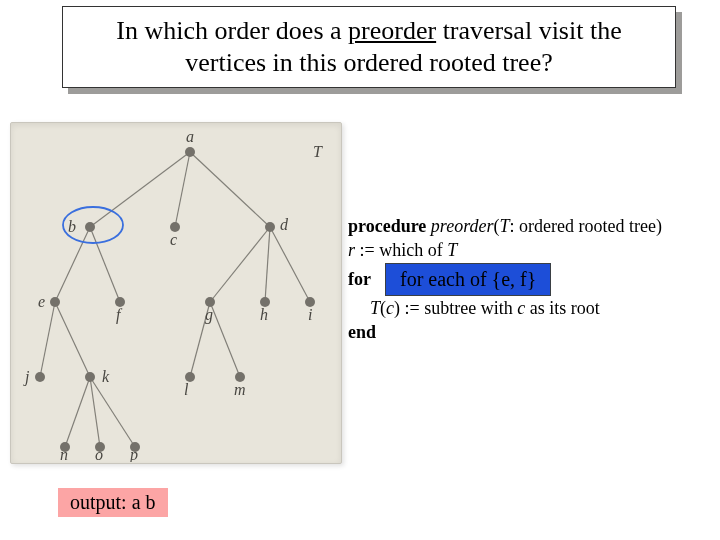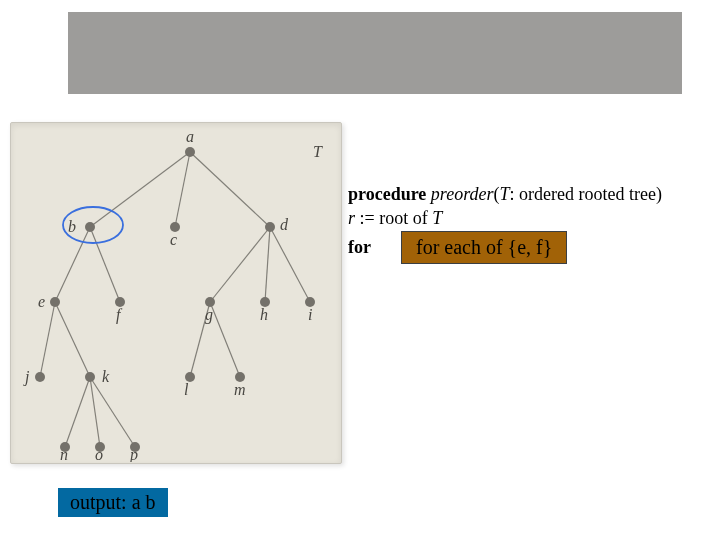--- a/index.html
+++ b/index.html
@@ -76,59 +76,63 @@
   }
   .tree-svg .highlight {
     fill: none;
     stroke: #3a6fde;
     stroke-width: 1.8;
   }
 
   .pseudo {
     position: absolute;
     left: 348px;
-    top: 182px;
+    top: 214px;
     width: 360px;
     font-size: 18px;
     line-height: 1.35;
   }
   .pseudo .indent { padding-left: 22px; }
   .bold { font-weight: bold; }
   .ital { font-style: italic; }
 
   .for-line {
     position: relative;
     display: flex;
     align-items: center;
-    gap: 16px;
   }
   .overlay-box {
     margin-left: 14px;
-    background: #a16207;
+    background: #1d4ed8;
     border: 1px solid #3a3f44;
     font-size: 20px;
     padding: 2px 14px;
     font-family: "Times New Roman", serif;
   }
 
   .output-box {
     position: absolute;
     left: 58px;
     top: 488px;
-    background: #0369a1;
+    background: #fca5a5;
     font-size: 20px;
     padding: 3px 12px;
   }
 </style>
 </head>
 <body>
 
 <div class="slide">
 
   <div class="title-shadow"></div>
+  <div class="title-box">
+    <div>
+      <span>In which order does a </span><span class="underline">preorder</span><span> traversal visit the vertices in this ordered rooted tree?</span>
+    </div>
+  </div>
 
   <div class="tree-img"></div>
 
   <svg class="tree-svg" viewBox="0 0 330 340">
 
     <line x1="180" y1="30" x2="80" y2="105"></line>
     <line x1="180" y1="30" x2="165" y2="105"></line>
     <line x1="180" y1="30" x2="260" y2="105"></line>
 
     <line x1="80" y1="105" x2="45" y2="180"></line>
@@ -185,25 +189,31 @@
     <text x="85" y="338">o</text>
     <text x="120" y="338">p</text>
   </svg>
 
   <div class="pseudo">
     <div>
       <span class="bold">procedure</span>
       <span class="ital">preorder</span><span>(</span><span class="ital">T</span><span>: ordered rooted tree)</span>
     </div>
     <div>
-      <span class="ital">r</span><span> := root of </span><span class="ital">T</span>
+      <span class="ital">r</span><span> := which of </span><span class="ital">T</span>
     </div>
     <div class="for-line">
       <span class="bold">for</span>
       <span class="overlay-box">for each of {e, f}</span>
     </div>
+    <div class="indent">
+      <span class="ital">T</span><span>(</span><span class="ital">c</span><span>) := subtree with </span><span class="ital">c</span><span> as its root</span>
+    </div>
+    <div>
+      <span class="bold">end</span>
+    </div>
   </div>
 
   <div class="output-box">
     <span>output: a b</span>
   </div>
 
 </div>
 
 </body></html>

